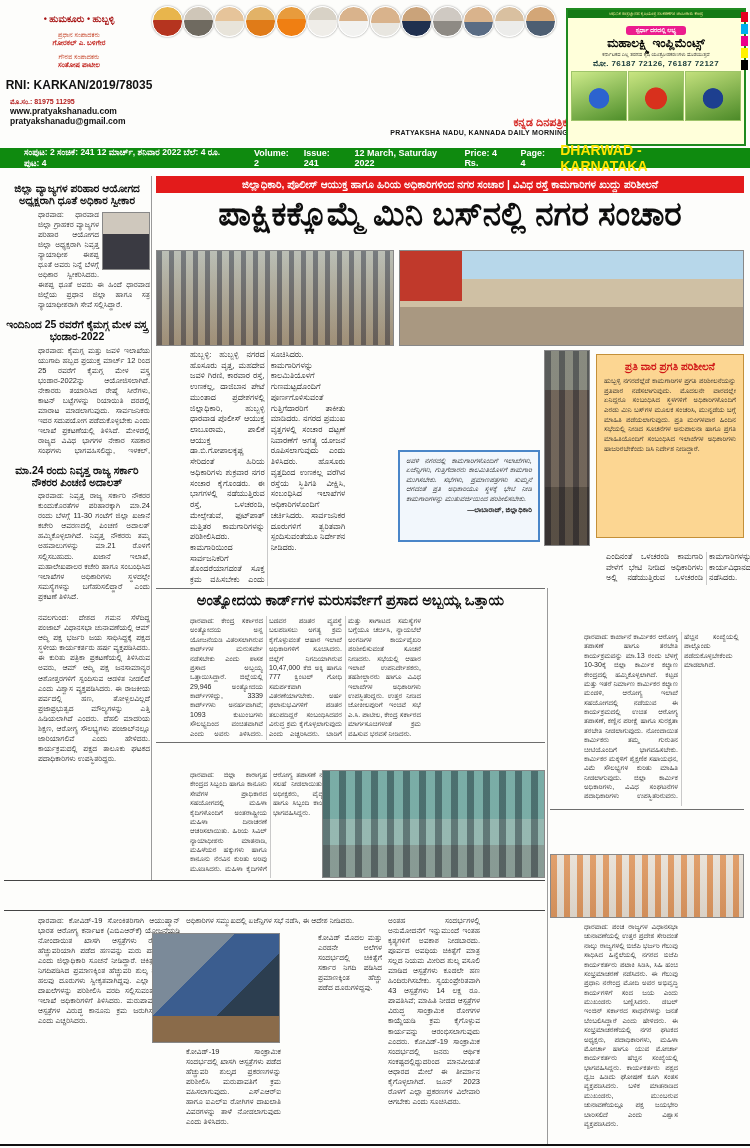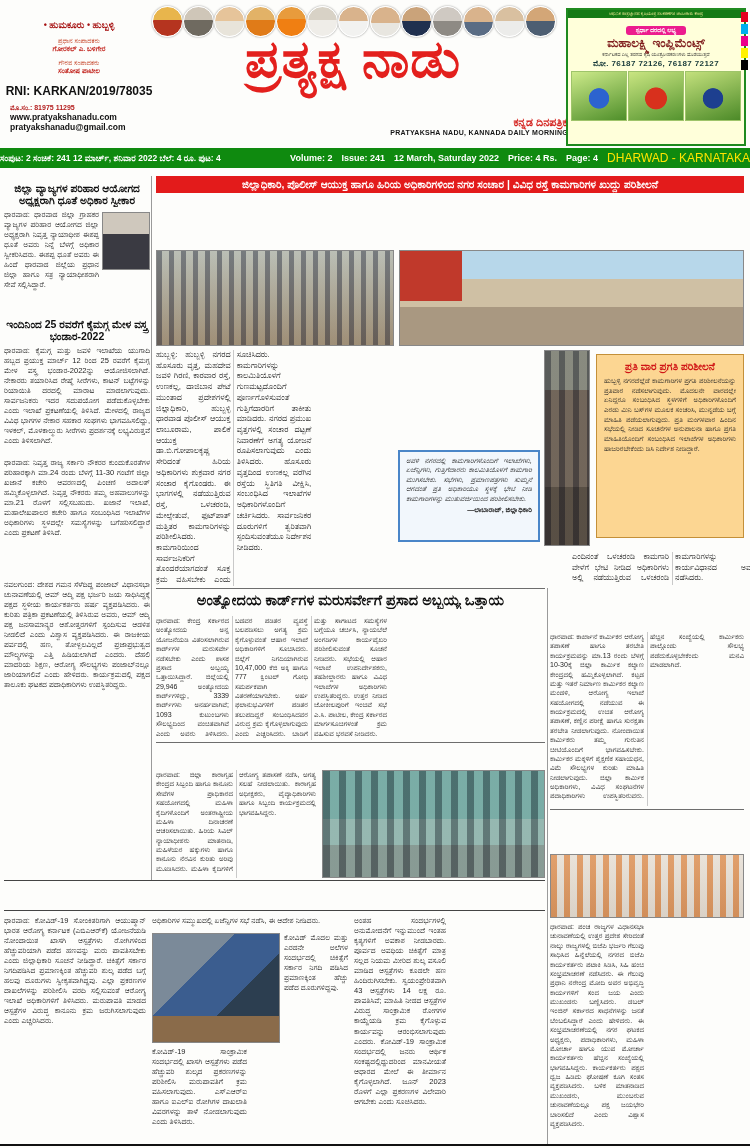--- a/index.html
+++ b/index.html
@@ -1,24 +1,24 @@
 <!DOCTYPE html>
 <html><head>
 <meta charset="utf-8">
 <style>
   html,body{margin:0;padding:0;}
   body{font-family:"Liberation Sans","DejaVu Sans",sans-serif;background:#e9e9e9;}
   #page{position:relative;width:750px;height:1148px;margin:0 auto;background:#fdfdfb;overflow:hidden;}
   .abs{position:absolute;}
-  .t{font-size:8px;line-height:1.34;text-align:justify;color:#1c1c1c;overflow:hidden;column-fill:auto;}
+  .t{font-size:8px;line-height:1.34;text-align:justify;color:#1c1c1c;overflow:hidden;column-fill:auto;margin-left:34px;}
   .head{font-weight:bold;color:#0e0e0e;text-align:center;line-height:1.18;overflow:hidden;}
   .vline{position:absolute;width:0;border-left:1px solid #9a9a9a;}
   .hline{position:absolute;height:0;border-top:1px solid #6d6d6d;}
   
-  #corner-left{left:4px;top:20px;width:150px;text-align:center;}
+  #corner-left{left:4px;top:14px;width:150px;text-align:center;}
   .cities{font-size:9px;font-weight:bold;color:#a61111;}
   .ed-label{font-size:6.5px;color:#c23a1d;margin-top:6px;}
   .ed-name{font-size:7px;font-weight:bold;color:#c2231d;}
   .rni{font-size:12px;font-weight:bold;color:#111;margin-top:9px;}
   .phone{font-size:7px;font-weight:bold;color:#b31d1d;margin-top:6px;text-align:left;padding-left:6px;}
   .weburl{font-size:8.5px;font-weight:bold;color:#111;text-align:left;padding-left:6px;}
   #portraits{left:152px;top:6px;width:404px;display:flex;justify-content:space-between;}
   .pt{width:29px;height:29px;border-radius:50%;border:1px solid #fff;box-shadow:0 0 2px rgba(0,0,0,.45);}
   .pt:nth-child(1){background:linear-gradient(#e8b54c 45%,#b5341f 45%);}
   .pt:nth-child(2){background:linear-gradient(#cfc6b8 45%,#6f6a60 45%);}
@@ -34,35 +34,35 @@
   .pt:nth-child(12){background:linear-gradient(#d9c0a0 50%,#ececea 50%);}
   .pt:nth-child(13){background:linear-gradient(#d3a677 50%,#4d5e72 50%);}
   #masthead-title{left:138px;top:32px;width:430px;text-align:center;font-size:52px;font-weight:bold;color:#e3201d;line-height:1.05;letter-spacing:1px;}
   #masthead-sub{left:320px;top:116px;width:248px;text-align:right;}
   .sub-kn{font-size:11px;font-weight:bold;color:#d42420;}
   .sub-en{font-size:7px;font-weight:bold;color:#161616;letter-spacing:.3px;}
   
   #ad-box{left:566px;top:8px;width:176px;height:134px;border:2px solid #1f8a1f;background:#ffffda;overflow:hidden;text-align:center;}
   .ad-strip{background:#157a15;color:#ffef9d;font-size:4.5px;padding:1.5px 1px;line-height:1.1;}
   .ad-ribbon{display:inline-block;background:#ec1c8e;color:#fff;font-size:6px;font-weight:bold;border-radius:3px;padding:1px 10px;margin-top:2px;}
-  .ad-title{font-size:12px;font-weight:bold;color:#7f1d1d;margin-top:1px;line-height:1.1;}
+  .ad-title{font-size:12px;font-weight:bold;color:#000000;margin-top:1px;line-height:1.1;}
   .ad-line{font-size:5px;color:#222;margin-top:1px;}
   .ad-phone{font-size:8px;font-weight:bold;color:#173a3a;margin-top:1px;letter-spacing:.4px;}
   .ad-thumbs{display:flex;justify-content:space-between;padding:2px 3px 0 3px;}
   .ad-th{width:54px;height:48px;border:1px solid #9ec46a;}
   .ad-th1{background:radial-gradient(circle at 50% 55%,#2c63cf 0 26%,rgba(0,0,0,0) 28%),linear-gradient(160deg,#cdea8a,#4f8f2a);}
   .ad-th2{background:radial-gradient(circle at 50% 55%,#d8301d 0 28%,rgba(0,0,0,0) 30%),linear-gradient(160deg,#c9e581,#55942f);}
   .ad-th3{background:radial-gradient(circle at 50% 55%,#1d3f8f 0 26%,rgba(0,0,0,0) 28%),linear-gradient(160deg,#c3e07c,#4c8a28);}
   #colorbar{right:1px;top:12px;width:8px;}
   .cb{width:7px;height:10px;margin-bottom:2px;}
   
-  #infobar{left:0;top:148px;width:750px;height:20px;background:#0f8a0f;color:#fff;display:flex;align-items:center;padding:0 0;box-sizing:border-box;gap:9px;}
+  #infobar{left:0;top:148px;width:750px;height:20px;background:#0f8a0f;color:#fff;display:flex;align-items:center;padding:0 24px;box-sizing:border-box;gap:9px;}
   #infobar .kn{font-size:8.5px;font-weight:bold;}
   #infobar .en{font-size:9px;font-weight:bold;}
-  #infobar .place{margin-left:auto;color:#ffe400;font-size:12px;font-weight:normal;}
+  #infobar .place{margin-left:auto;color:#ffe400;font-size:14px;font-weight:bold;}
   
   #lead-strap{left:156px;top:176px;width:588px;height:17px;background:#e31b1b;color:#fff;font-size:10.5px;font-weight:bold;text-align:center;line-height:17px;overflow:hidden;}
   #lead-head{left:156px;top:195px;width:588px;font-size:33px;}
   .ph{position:absolute;border:1px solid #888;box-sizing:border-box;}
   .ph-crowd{background:repeating-linear-gradient(90deg,rgba(35,35,48,.5) 0 5px,rgba(125,112,95,.22) 5px 12px),linear-gradient(#ccd5ce,#a8977d);}
   .ph-street{background:linear-gradient(#c0392b,#c0392b) left top/62px 50px no-repeat,linear-gradient(180deg,#b7d7ea 0 30%,#cfc0a4 30% 60%,#a99881 60%);}
   .ph-tall{background:repeating-linear-gradient(90deg,rgba(30,30,38,.45) 0 6px,rgba(130,120,104,.2) 6px 14px),linear-gradient(180deg,#8a8f85 0 20%,#6e6257 20% 70%,#4e453c 70%);}
   .ph-mahila{background:repeating-linear-gradient(90deg,rgba(40,44,52,.45) 0 7px,rgba(170,190,185,.25) 7px 16px),linear-gradient(180deg,#6aa7a0 0 45%,#8fb6ae 45% 70%,#7d8f88 70%);}
   .ph-bjp{background:repeating-linear-gradient(90deg,rgba(232,122,40,.55) 0 6px,rgba(248,244,238,.55) 6px 13px),linear-gradient(#d8cfc2,#b5a795);}
   .ph-dc{background:linear-gradient(#8a6b4a,#8a6b4a) bottom/100% 24% no-repeat,linear-gradient(135deg,#7b8a99 0 35%,#3b5d8f 35% 62%,#2c3e50 62%);}
@@ -108,21 +108,20 @@
       <span class="pt"></span>
       <span class="pt"></span>
       <span class="pt"></span>
       <span class="pt"></span>
       <span class="pt"></span>
       <span class="pt"></span>
       <span class="pt"></span>
       <span class="pt"></span>
   </div>
 
-  <div class="abs" id="masthead-title">ಪ್ರತ್ಯಕ್ಷ ನಾಡು</div>
   <div class="abs" id="masthead-sub">
     <div class="sub-kn">ಕನ್ನಡ ದಿನಪತ್ರಿಕೆ</div>
     <div class="sub-en">PRATYAKSHA NADU, KANNADA DAILY MORNING</div>
   </div>
 
   <div class="abs" id="ad-box">
     <div class="ad-strip">ಆಧುನಿಕ ತಂತ್ರಜ್ಞಾನದ ಕೃಷಿಯಂತ್ರ ಸಲಕರಣೆಗಳ ಜಾಹೀರಾತು ಕೇಂದ್ರ</div>
     <div class="ad-ribbon">ಸ್ಪರ್ಧಾ ದರದಲ್ಲಿ ಲಭ್ಯ</div>
     <div class="ad-title">ಮಹಾಲಕ್ಷ್ಮಿ ಇಂಪ್ಲಿಮೆಂಟ್ಸ್</div>
     <div class="ad-line">ಕರ್ನಾಟಕದ ಎಲ್ಲ ತರಹದ ಕೃಷಿ ಯಂತ್ರೋಪಕರಣಗಳು ದೊರೆಯುತ್ತವೆ</div>
@@ -154,26 +153,28 @@
   </div>
 
   <div class="abs" id="leftcol">
     <div class="head ahead">ಜಿಲ್ಲಾ ವ್ಯಾಜ್ಯಗಳ ಪರಿಹಾರ ಆಯೋಗದ ಅಧ್ಯಕ್ಷರಾಗಿ ಧೂತೆ ಅಧಿಕಾರ ಸ್ವೀಕಾರ</div>
     <div class="t abody" style="height:102px">
       <span class="suit-photo ph-suit" style="position:static;display:block;"></span>
       <span>ಧಾರವಾಡ: ಧಾರವಾಡ ಜಿಲ್ಲಾ ಗ್ರಾಹಕರ ವ್ಯಾಜ್ಯಗಳ ಪರಿಹಾರ ಆಯೋಗದ ಜಿಲ್ಲಾ ಅಧ್ಯಕ್ಷರಾಗಿ ನಿವೃತ್ತ ನ್ಯಾಯಾಧೀಶ ಈಶಪ್ಪ ಧೂತೆ ಅವರು ನಿನ್ನೆ ಬೆಳಗ್ಗೆ ಅಧಿಕಾರ ಸ್ವೀಕರಿಸಿದರು. ಈಶಪ್ಪ ಧೂತೆ ಅವರು ಈ ಹಿಂದೆ ಧಾರವಾಡ ಜಿಲ್ಲೆಯ ಪ್ರಧಾನ ಜಿಲ್ಲಾ ಹಾಗೂ ಸತ್ರ ನ್ಯಾಯಾಧೀಶರಾಗಿ ಸೇವೆ ಸಲ್ಲಿಸಿದ್ದಾರೆ.</span>
     </div>
     <div class="head ahead">ಇಂದಿನಿಂದ 25 ರವರೆಗೆ ಕೈಮಗ್ಗ ಮೇಳ ವಸ್ತ್ರ ಭಂಡಾರ-2022</div>
     <div class="t abody" style="height:112px">ಧಾರವಾಡ: ಕೈಮಗ್ಗ ಮತ್ತು ಜವಳಿ ಇಲಾಖೆಯ ಯುಗಾದಿ ಹಬ್ಬದ ಪ್ರಯುಕ್ತ ಮಾರ್ಚ್ 12 ರಿಂದ 25 ರವರೆಗೆ ಕೈಮಗ್ಗ ಮೇಳ ವಸ್ತ್ರ ಭಂಡಾರ-2022ನ್ನು ಆಯೋಜಿಸಲಾಗಿದೆ. ನೇಕಾರರು ತಯಾರಿಸಿದ ರೇಷ್ಮೆ ಸೀರೆಗಳು, ಕಾಟನ್ ಬಟ್ಟೆಗಳನ್ನು ರಿಯಾಯಿತಿ ದರದಲ್ಲಿ ಮಾರಾಟ ಮಾಡಲಾಗುವುದು. ಸಾರ್ವಜನಿಕರು ಇದರ ಸದುಪಯೋಗ ಪಡೆದುಕೊಳ್ಳಬೇಕು ಎಂದು ಇಲಾಖೆ ಪ್ರಕಟಣೆಯಲ್ಲಿ ತಿಳಿಸಿದೆ. ಮೇಳದಲ್ಲಿ ರಾಜ್ಯದ ವಿವಿಧ ಭಾಗಗಳ ನೇಕಾರ ಸಹಕಾರ ಸಂಘಗಳು ಭಾಗವಹಿಸಲಿದ್ದು, ಇಳಕಲ್, ಮೊಳಕಾಲ್ಮುರು ಸೀರೆಗಳು ಪ್ರದರ್ಶನಕ್ಕೆ ಲಭ್ಯವಿರುತ್ತವೆ ಎಂದು ತಿಳಿಸಲಾಗಿದೆ.</div>
+    <div class="head ahead">ಮಾ.24 ರಂದು ನಿವೃತ್ತ ರಾಜ್ಯ ಸರ್ಕಾರಿ ನೌಕರರ ಪಿಂಚಣಿ ಅದಾಲತ್</div>
     <div class="t abody" style="height:122px">ಧಾರವಾಡ: ನಿವೃತ್ತ ರಾಜ್ಯ ಸರ್ಕಾರಿ ನೌಕರರ ಕುಂದುಕೊರತೆಗಳ ಪರಿಹಾರಕ್ಕಾಗಿ ಮಾ.24 ರಂದು ಬೆಳಗ್ಗೆ 11-30 ಗಂಟೆಗೆ ಜಿಲ್ಲಾ ಖಜಾನೆ ಕಚೇರಿ ಆವರಣದಲ್ಲಿ ಪಿಂಚಣಿ ಅದಾಲತ್ ಹಮ್ಮಿಕೊಳ್ಳಲಾಗಿದೆ. ನಿವೃತ್ತ ನೌಕರರು ತಮ್ಮ ಅಹವಾಲುಗಳನ್ನು ಮಾ.21 ರೊಳಗೆ ಸಲ್ಲಿಸಬಹುದು. ಖಜಾನೆ ಇಲಾಖೆ, ಮಹಾಲೇಖಪಾಲರ ಕಚೇರಿ ಹಾಗೂ ಸಂಬಂಧಿಸಿದ ಇಲಾಖೆಗಳ ಅಧಿಕಾರಿಗಳು ಸ್ಥಳದಲ್ಲೇ ಸಮಸ್ಯೆಗಳನ್ನು ಬಗೆಹರಿಸಲಿದ್ದಾರೆ ಎಂದು ಪ್ರಕಟಣೆ ತಿಳಿಸಿದೆ.</div>
     <div class="t abody" style="height:180px">ನವಲಗುಂದ: ದೇಶದ ಗಮನ ಸೆಳೆದಿದ್ದ ಪಂಜಾಬ್ ವಿಧಾನಸಭಾ ಚುನಾವಣೆಯಲ್ಲಿ ಆಮ್ ಆದ್ಮಿ ಪಕ್ಷ ಭರ್ಜರಿ ಜಯ ಸಾಧಿಸಿದ್ದಕ್ಕೆ ಪಕ್ಷದ ಸ್ಥಳೀಯ ಕಾರ್ಯಕರ್ತರು ಹರ್ಷ ವ್ಯಕ್ತಪಡಿಸಿದರು. ಈ ಕುರಿತು ಪತ್ರಿಕಾ ಪ್ರಕಟಣೆಯಲ್ಲಿ ತಿಳಿಸಿರುವ ಅವರು, ಆಮ್ ಆದ್ಮಿ ಪಕ್ಷ ಜನಸಾಮಾನ್ಯರ ಆಶೋತ್ತರಗಳಿಗೆ ಸ್ಪಂದಿಸುವ ಆಡಳಿತ ನೀಡಲಿದೆ ಎಂದು ವಿಶ್ವಾಸ ವ್ಯಕ್ತಪಡಿಸಿದರು. ಈ ರಾಜಕೀಯ ಪರ್ವದಲ್ಲಿ ಹಣ, ತೋಳ್ಬಲವಿಲ್ಲದೆ ಪ್ರಜಾಪ್ರಭುತ್ವದ ಮೌಲ್ಯಗಳನ್ನು ಎತ್ತಿ ಹಿಡಿಯಲಾಗಿದೆ ಎಂದರು. ದೆಹಲಿ ಮಾದರಿಯ ಶಿಕ್ಷಣ, ಆರೋಗ್ಯ ಸೌಲಭ್ಯಗಳು ಪಂಜಾಬ್‌ನಲ್ಲೂ ಜಾರಿಯಾಗಲಿವೆ ಎಂದು ಹೇಳಿದರು. ಕಾರ್ಯಕ್ರಮದಲ್ಲಿ ಪಕ್ಷದ ತಾಲೂಕು ಘಟಕದ ಪದಾಧಿಕಾರಿಗಳು ಉಪಸ್ಥಿತರಿದ್ದರು.</div>
   </div>
   <div class="vline" style="left:151px;top:176px;height:704px"></div>
 
   <div class="abs" id="lead-strap">ಜಿಲ್ಲಾಧಿಕಾರಿ, ಪೊಲೀಸ್ ಆಯುಕ್ತ ಹಾಗೂ ಹಿರಿಯ ಅಧಿಕಾರಿಗಳಿಂದ ನಗರ ಸಂಚಾರ | ವಿವಿಧ ರಸ್ತೆ ಕಾಮಗಾರಿಗಳ ಖುದ್ದು ಪರಿಶೀಲನೆ</div>
+  <div class="abs head" id="lead-head">ಪಾಕ್ಷಿಕಕ್ಕೊಮ್ಮೆ ಮಿನಿ ಬಸ್‌ನಲ್ಲಿ ನಗರ ಸಂಚಾರ</div>
   <div class="ph ph-crowd" style="left:156px;top:250px;width:238px;height:96px"></div>
   <div class="ph ph-street" style="left:399px;top:250px;width:345px;height:96px"></div>
 
   <div class="abs t colgap" style="left:156px;top:350px;width:236px;height:236px;column-count:3">ಹುಬ್ಬಳ್ಳಿ: ಹುಬ್ಬಳ್ಳಿ ನಗರದ ಹೊಸೂರು ವೃತ್ತ, ಮಹದೇವ ಜವಳಿ ಗಿರಣಿ, ಕಾರವಾರ ರಸ್ತೆ, ಉಣಕಲ್ಲ, ದಾಜಿಬಾನ ಪೇಟೆ ಮುಂತಾದ ಪ್ರದೇಶಗಳಲ್ಲಿ ಜಿಲ್ಲಾಧಿಕಾರಿ, ಹುಬ್ಬಳ್ಳಿ ಧಾರವಾಡ ಪೊಲೀಸ್ ಆಯುಕ್ತ ಲಾಬೂರಾಮ, ಪಾಲಿಕೆ ಆಯುಕ್ತ ಡಾ.ಬಿ.ಗೋಪಾಲಕೃಷ್ಣ ಸೇರಿದಂತೆ ಹಿರಿಯ ಅಧಿಕಾರಿಗಳು ಶುಕ್ರವಾರ ನಗರ ಸಂಚಾರ ಕೈಗೊಂಡರು. ಈ ಭಾಗಗಳಲ್ಲಿ ನಡೆಯುತ್ತಿರುವ ರಸ್ತೆ, ಒಳಚರಂಡಿ, ಮೇಲ್ಸೇತುವೆ, ಫುಟ್‌ಪಾತ್ ಮತ್ತಿತರ ಕಾಮಗಾರಿಗಳನ್ನು ಪರಿಶೀಲಿಸಿದರು. ಕಾಮಗಾರಿಯಿಂದ ಸಾರ್ವಜನಿಕರಿಗೆ ತೊಂದರೆಯಾಗದಂತೆ ಸೂಕ್ತ ಕ್ರಮ ವಹಿಸಬೇಕು ಎಂದು ಸೂಚಿಸಿದರು. ಕಾಮಗಾರಿಗಳನ್ನು ಕಾಲಮಿತಿಯೊಳಗೆ ಗುಣಮಟ್ಟದೊಂದಿಗೆ ಪೂರ್ಣಗೊಳಿಸುವಂತೆ ಗುತ್ತಿಗೆದಾರರಿಗೆ ತಾಕೀತು ಮಾಡಿದರು. ನಗರದ ಪ್ರಮುಖ ವೃತ್ತಗಳಲ್ಲಿ ಸಂಚಾರ ದಟ್ಟಣೆ ನಿವಾರಣೆಗೆ ಅಗತ್ಯ ಯೋಜನೆ ರೂಪಿಸಲಾಗುವುದು ಎಂದು ತಿಳಿಸಿದರು. ಹೊಸೂರು ವೃತ್ತದಿಂದ ಉಣಕಲ್ಲ ವರೆಗಿನ ರಸ್ತೆಯ ಸ್ಥಿತಿಗತಿ ವೀಕ್ಷಿಸಿ, ಸಂಬಂಧಿಸಿದ ಇಲಾಖೆಗಳ ಅಧಿಕಾರಿಗಳೊಂದಿಗೆ ಚರ್ಚಿಸಿದರು. ಸಾರ್ವಜನಿಕರ ದೂರುಗಳಿಗೆ ತ್ವರಿತವಾಗಿ ಸ್ಪಂದಿಸುವಂತೆಯೂ ನಿರ್ದೇಶನ ನೀಡಿದರು.</div>
 
   <div class="abs" id="quote-box">
     <span>ಅವಳಿ ನಗರದಲ್ಲಿ ಕಾಮಗಾರಿಗಳೊಂದಿಗೆ ಇಲಾಖೆಗಳು, ಏಜೆನ್ಸಿಗಳು, ಗುತ್ತಿಗೆದಾರರು ಕಾಲಮಿತಿಯೊಳಗೆ ಕಾಮಗಾರಿ ಮುಗಿಸಬೇಕು. ಸಭೆಗಳು, ಪ್ರಮಾಣಪತ್ರಗಳು ಸುಮ್ಮನೆ ಆಗದಂತೆ ಪ್ರತಿ ಅಧಿಕಾರಿಯೂ ಸ್ಥಳಕ್ಕೆ ಭೇಟಿ ನೀಡಿ ಕಾಮಗಾರಿಗಳನ್ನು ಮುತುವರ್ಜಿಯಿಂದ ಪರಿಶೀಲಿಸಬೇಕು.</span>
     <div class="attr">—ಲಾಬಾರಾಜ್, ಜಿಲ್ಲಾಧಿಕಾರಿ</div>
   </div>
 

